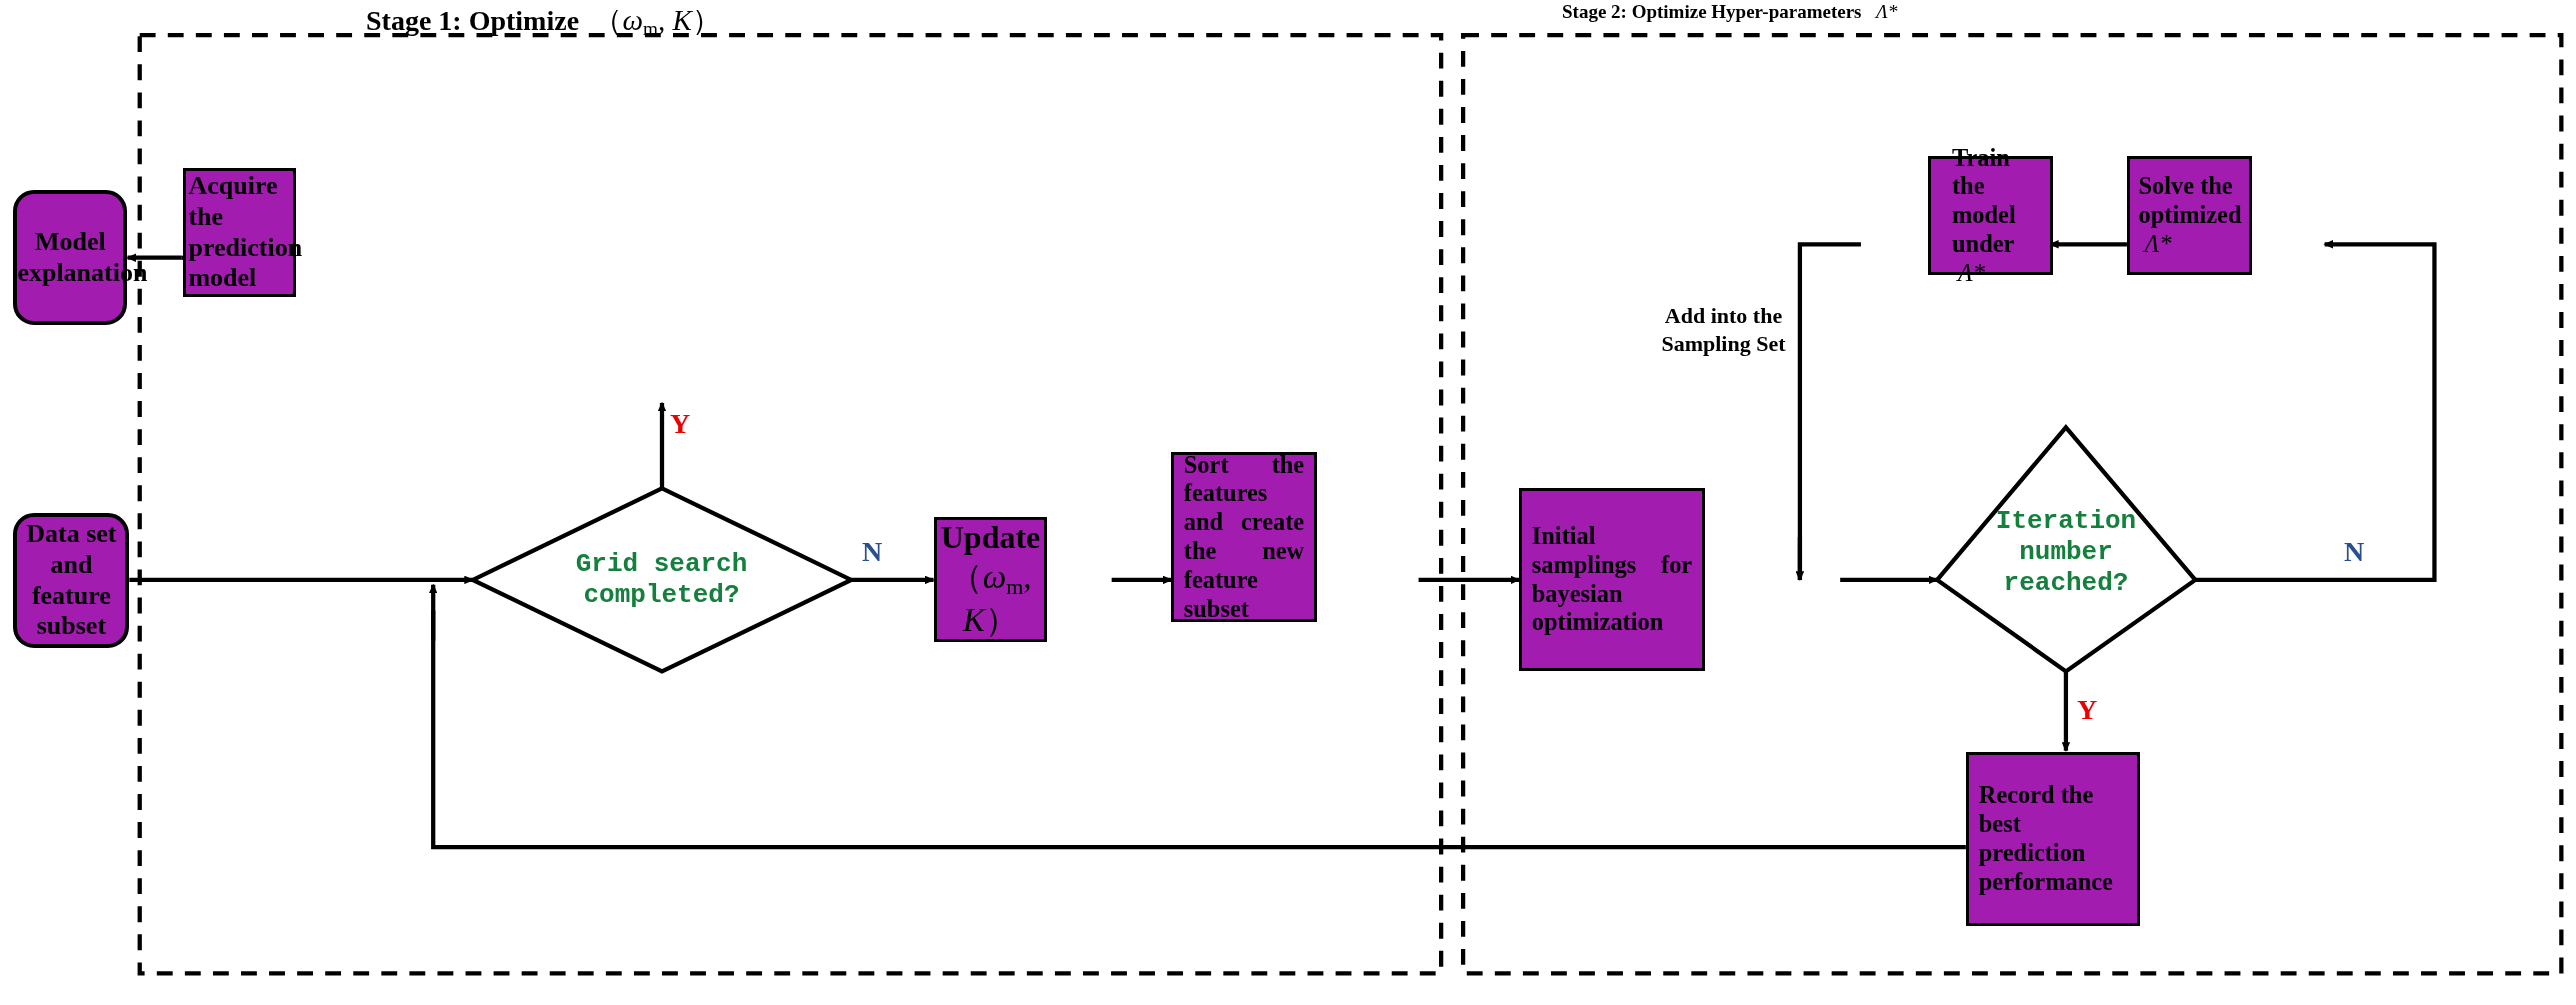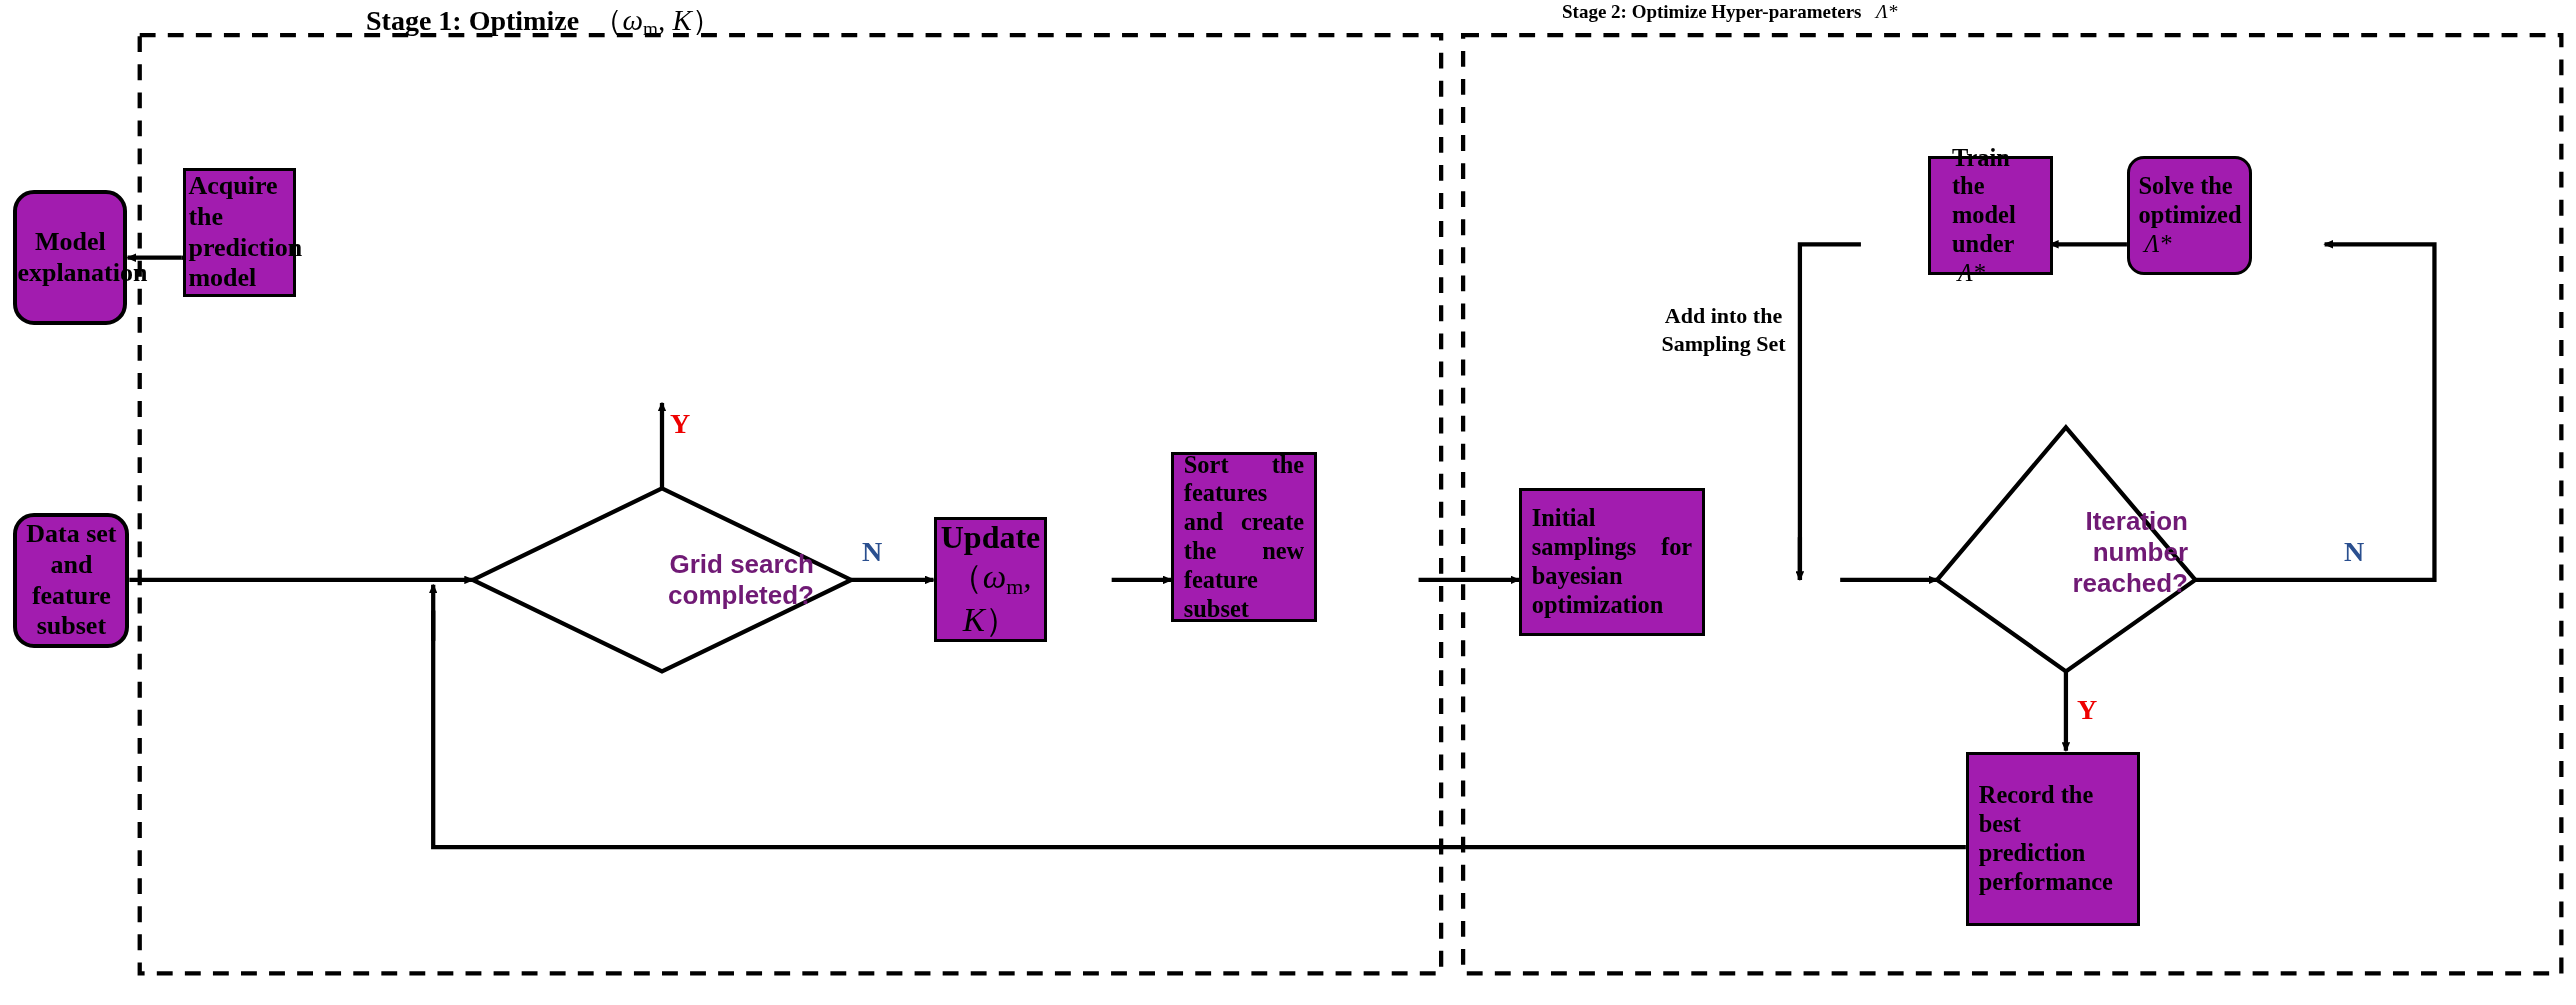--- a/index.html
+++ b/index.html
@@ -17,22 +17,22 @@
   .just{justify-content:flex-start;}
 
   .title{position:absolute;font-weight:bold;color:#000;white-space:nowrap;
          font-family:"Liberation Serif",serif;}
   .lbl{position:absolute;font-weight:bold;font-family:"Liberation Serif",serif;
        white-space:nowrap;}
   .lbl-y{color:#ee0000;}
   .lbl-n{color:#2a4f8f;}
   .plain{position:absolute;font-weight:bold;color:#000;text-align:center;
          font-family:"Liberation Serif",serif;line-height:1.25;}
-  .dia-txt{position:absolute;text-align:right;font-weight:bold;color:#701a75;
-           font-family:Liberation Sans, sans-serif;line-height:1.2;}
+  .dia-txt{position:absolute;text-align:center;font-weight:bold;color:#15803d;
+           font-family:Liberation Mono, monospace;line-height:1.2;}
   .mathi{font-style:italic;font-family:"Liberation Serif",serif;font-weight:normal;}
   .sub{font-size:0.66em;vertical-align:-0.28em;font-style:normal;}
   .paren{font-weight:normal;font-size:1.04em;}
 </style>
 </head>
 <body>
 
 <div id="stage">
 
   <svg class="layer" viewBox="0 0 4222 1648" xmlns="http://www.w3.org/2000/svg">
@@ -124,33 +124,33 @@
     <span class="txt">
       <span>Update</span><br>
       <span class="paren">（<span class="mathi">ω<span class="sub">m</span></span><span class="mathi">, K</span>）</span>
     </span>
   </div>
 
   <div class="node rect just" style="left:1171px;top:452px;width:146px;height:170px;font-size:24.4px;">
     <span class="txt">Sort the features and create the new feature subset</span>
   </div>
 
-  <div class="node rect just" style="left:1519px;top:488px;width:186px;height:148px;font-size:24.4px;">
+  <div class="node rect just" style="left:1519px;top:488px;width:186px;height:183px;font-size:24.4px;">
     <span class="txt">Initial samplings for bayesian optimization</span>
   </div>
 
   <div class="node rect" style="left:1928px;top:156px;width:125px;height:119px;font-size:24.4px;">
     <span class="txt" style="text-align:left;padding-left:21px;">
       <span>Train the model</span><br>
       <span>under</span>
       <span class="mathi">&nbsp;Λ*</span>
     </span>
   </div>
 
-  <div class="node rect" style="left:2127px;top:156px;width:125px;height:119px;font-size:24.4px;border-radius:17px;">
+  <div class="node rect" style="left:2127px;top:156px;width:125px;height:119px;font-size:24.4px;">
     <span class="txt" style="text-align:left;padding-left:8.5px;">
       <span>Solve the</span><br>
       <span>optimized</span>
       <span class="mathi">&nbsp;Λ*</span>
     </span>
   </div>
 
   <div class="dia-txt" style="left:1944px;top:506px;width:244px;font-size:26px;">
     <span>Iteration</span><br>
     <span>number</span><br>

